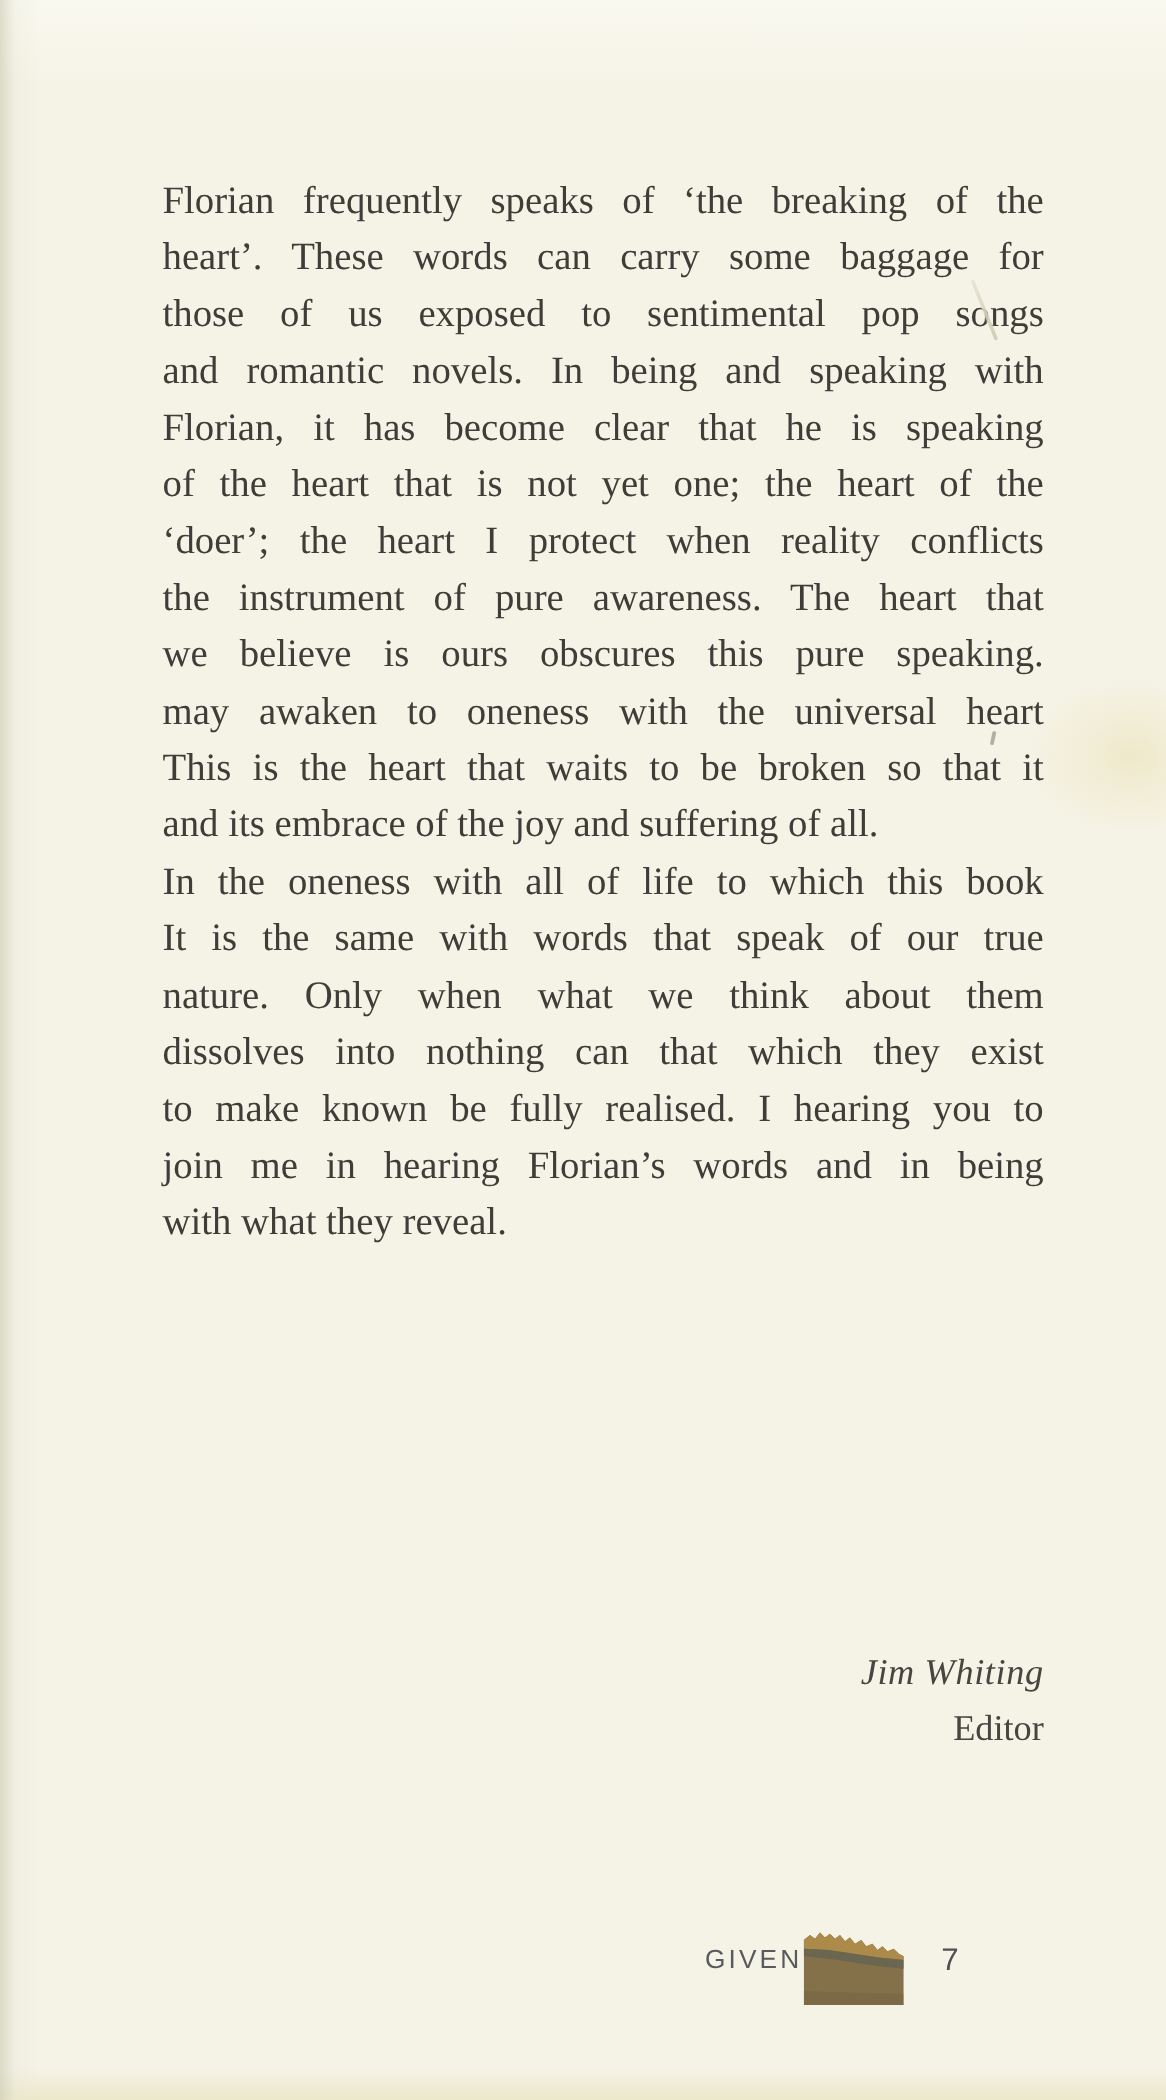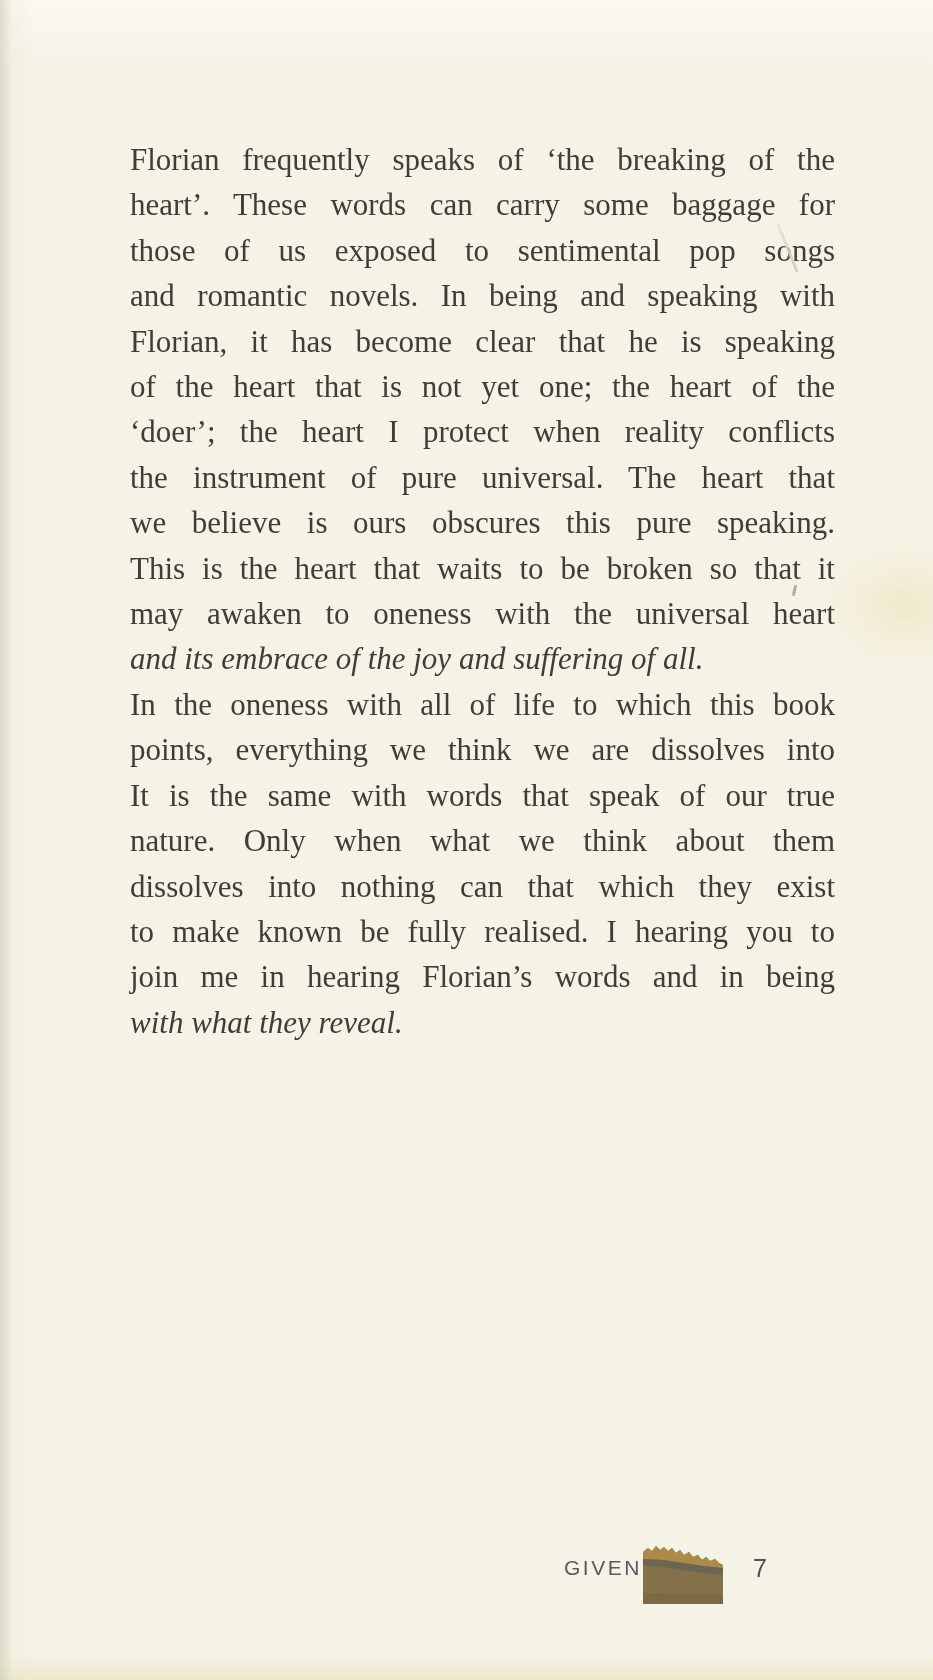--- a/index.html
+++ b/index.html
@@ -25,21 +25,20 @@
   }
   .paragraph{margin:0;}
   .paragraph + .paragraph{}
   .line{
     text-align:justify;
     text-align-last:justify;
     white-space:normal;
   }
   .line.last{
     text-align-last:left;
-    font-style:italic;
   }
   .signature{
     position:absolute;
     right:98px;top:1316px;
     text-align:right;
     font-size:29px;
     line-height:45px;
     color:#46453f;
   }
   .sig-name{font-style:italic;letter-spacing:0.5px;}
@@ -90,41 +89,44 @@
 
   <div class="text-block">
       <div class="paragraph">
         <div class="line">Florian frequently speaks of ‘the breaking of the</div>
         <div class="line">heart’. These words can carry some baggage for</div>
         <div class="line">those of us exposed to sentimental pop songs</div>
         <div class="line">and romantic novels. In being and speaking with</div>
         <div class="line">Florian, it has become clear that he is speaking</div>
         <div class="line">of the heart that is not yet one; the heart of the</div>
         <div class="line">‘doer’; the heart I protect when reality conflicts</div>
-        <div class="line">the instrument of pure universal. The heart that</div>
+        <div class="line">the instrument of pure awareness. The heart that</div>
         <div class="line">we believe is ours obscures this pure speaking.</div>
+        <div class="line">may awaken to oneness with the universal heart</div>
         <div class="line">This is the heart that waits to be broken so that it</div>
-        <div class="line">may awaken to oneness with the universal heart</div>
         <div class="line last">and its embrace of the joy and suffering of all.</div>
       </div>
       <div class="paragraph">
         <div class="line">In the oneness with all of life to which this book</div>
-        <div class="line">points, everything we think we are dissolves into</div>
         <div class="line">It is the same with words that speak of our true</div>
         <div class="line">nature. Only when what we think about them</div>
         <div class="line">dissolves into nothing can that which they exist</div>
         <div class="line">to make known be fully realised. I hearing you to</div>
         <div class="line">join me in hearing Florian’s words and in being</div>
         <div class="line last">with what they reveal.</div>
       </div>
     </div>
 
   <div class="scratch"></div>
   <div class="stray-mark"></div>
 
+  <div class="signature">
+    <div class="sig-name">Jim Whiting</div>
+    <div class="sig-role">Editor</div>
+  </div>
 
   <span class="footer-title">GIVEN</span>
 
   <svg class="footer-thumb" viewBox="0 0 80 61" xmlns="http://www.w3.org/2000/svg">
     <polygon points="0,9 5,5 9,8 13,3 17,7 21,4 25,8 29,5 33,10 37,7 41,12 46,9 50,14 55,12 59,17 63,14 67,18 72,16 76,20 80,22 80,61 0,61" fill="#84714a"></polygon>
     <polygon points="0,9 5,5 9,8 13,3 17,7 21,4 25,8 29,5 33,10 37,7 41,12 46,9 50,14 55,12 59,17 63,14 67,18 72,16 76,20 80,22 80,25 60,23 40,20 20,17 0,16" fill="#ab8a4a"></polygon>
     <polygon points="0,16 20,17 40,20 60,23 80,25 80,32 60,30 40,27 20,24 0,22" opacity="0.9" fill="#676550"></polygon>
     <polygon points="0,50 80,52 80,61 0,61" opacity="0.35" fill="#6e5f3e"></polygon>
   </svg>
 

